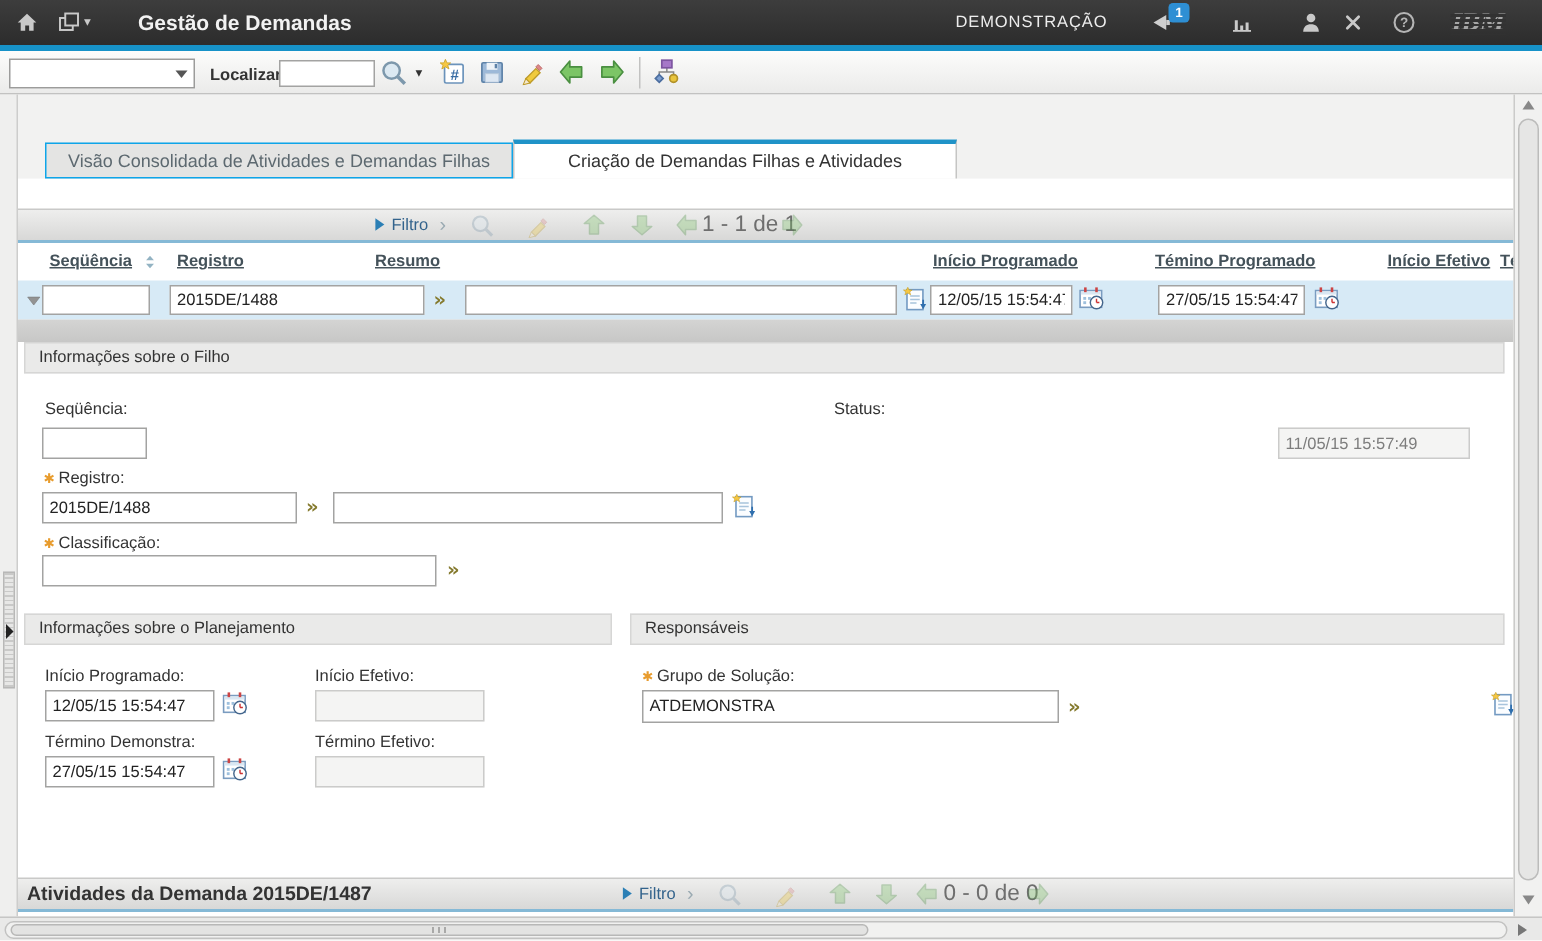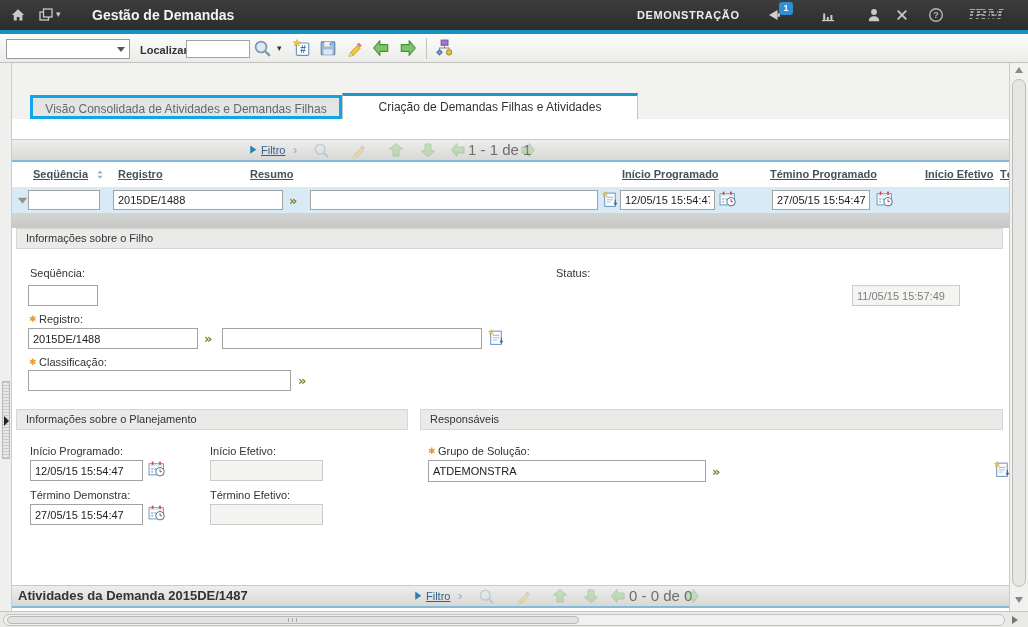--- a/index.html
+++ b/index.html
@@ -2,47 +2,47 @@
 <html><head>
 <meta charset="utf-8">
 <style>
   *{margin:0;padding:0;box-sizing:border-box}
   html,body{background:#fff}
   #app{position:relative;width:1028px;height:627px;font-family:"Liberation Sans",sans-serif;background:#ececeb;overflow:hidden}
   .ab{position:absolute}
   
   .titlebar{position:absolute;left:0;top:0;width:1028px;height:30px;background:linear-gradient(#3d3d3d,#2c2c2c)}
   .tb-title{position:absolute;top:7px;font-size:14px;font-weight:bold;color:#f2f2f2;white-space:nowrap}
-  .tb-env{position:absolute;top:9px;font-size:11px;font-weight:bold;color:#ededed;letter-spacing:.6px;white-space:nowrap}
+  .tb-env{position:absolute;top:9px;font-size:11px;font-weight:normal;color:#ededed;letter-spacing:.6px;white-space:nowrap}
   .badge{position:absolute;min-width:14px;height:13px;border-radius:3px;background:#2e8fd4;color:#fff;font-size:9px;font-weight:bold;text-align:center;line-height:13px;padding:0 2px}
   .ibm{position:absolute;font-family:"DejaVu Serif",serif;font-weight:bold;font-style:italic;font-size:15px;letter-spacing:-.5px;color:#a6a6a6;line-height:15px}
   .ibm::after{content:"";position:absolute;left:-1px;right:-1px;top:0;bottom:0;background:repeating-linear-gradient(to bottom,rgba(50,50,50,0) 0 1.6px,#323232 1.6px 3.2px)}
   
   .accent{position:absolute;left:0;top:30px;width:1028px;height:4px;background:#1792c8}
   .toolbar{position:absolute;left:0;top:34px;width:1028px;height:29px;background:linear-gradient(#fcfcfb,#ebebea);border-bottom:1px solid #c2c2c1}
   .selectbox{position:absolute;left:6px;top:5px;width:124px;height:20px;background:#fff;border:1px solid #9c9c9b;font-size:11px;color:#333;line-height:18px;padding:0 16px 0 4px;cursor:pointer}
   .selcaret{position:absolute;right:4px;top:7px;width:0;height:0;border-left:4px solid transparent;border-right:4px solid transparent;border-top:5px solid #555}
   .lbl{position:absolute;font-size:11px;color:#333;white-space:nowrap}
   .lbl.b{font-weight:bold}
   .in{position:absolute;height:21px;border:1px solid #a3a3a2;background:#fff;font:11px "Liberation Sans",sans-serif;color:#222;padding:0 4px}
   .in.ro{background:#f4f4f3;border-color:#cbcbca;color:#7d7d7d}
   .vsep{position:absolute;width:1px;background:#c2c2c1}
   
   .leftstrip{position:absolute;left:0;top:63px;width:12px;height:548px;background:#efefee;border-right:1px solid #cdcdcc}
   .split-handle{position:absolute;left:2px;top:318px;width:8px;height:78px;background:#e7e7e6 repeating-linear-gradient(to bottom,#c9c9c8 0 1px,transparent 1px 3px);border:1px solid #b8b8b7;cursor:col-resize}
   .split-arrow{position:absolute;left:1px;top:34px;width:0;height:0;border-top:5px solid transparent;border-bottom:5px solid transparent;border-left:5px solid #222}
   .tabstrip{position:absolute;left:12px;top:63px;width:997px;height:56px;background:#f2f2f1}
   .panel{position:absolute;left:12px;top:119px;width:997px;height:492px;background:#fff}
   .tab{position:absolute;font-size:12px;text-align:center;cursor:pointer;white-space:nowrap}
-  .tab.inactive{background:#e4e4e3;border:3px solid #0ea5e9;color:#5d6970;line-height:22px}
+  .tab.inactive{background:#e4e4e3;border:1px solid #0ea5e9;color:#5d6970;line-height:22px}
   .tab.active{background:#fff;border:1px solid #c5c5c4;border-top:3px solid #2093c8;border-bottom:none;color:#333;line-height:22px;z-index:2}
   
   .rowhdr{position:absolute;left:12px;width:997px;height:23px;background:linear-gradient(#eeeeed,#d8d8d7);border-top:1px solid #c9c9c8;border-bottom:2px solid #85b9d6}
   .rowhdr .ttl{position:absolute;top:0;line-height:20px;font-size:13px;font-weight:bold;color:#333;white-space:nowrap}
-  .flink{position:absolute;font-size:11px;color:#33638c;text-decoration:underline;line-height:20px;cursor:pointer}
+  .flink{position:absolute;font-size:11px;color:#33638c;line-height:20px;cursor:pointer}
   .coll-chev{position:absolute;font-size:13px;color:#9aaab2;line-height:20px}
   .pag{position:absolute;font-size:15px;color:#6e6e6e;line-height:20px;white-space:nowrap}
   .dim{opacity:.32}
   
   .thead{position:absolute;left:12px;top:162px;width:997px;height:25px;background:#fff}
   .collbl{position:absolute;top:6px;font-size:11px;font-weight:bold;color:#44525a;text-decoration:underline;white-space:nowrap;cursor:pointer}
   .drow{position:absolute;left:12px;top:187px;width:997px;height:26px;background:#d7eaf6}
   .chev{position:absolute;color:#857a2e;font-weight:bold;font-size:13px;line-height:13px;cursor:pointer;font-family:"DejaVu Sans",sans-serif}
   .grayband{position:absolute;left:12px;top:213px;width:997px;height:15px;background:linear-gradient(#d4d4d3,#c7c7c6)}
   .secbar{position:absolute;height:21px;background:#eaeae9;border:1px solid #d6d6d5;font-size:11px;color:#333;line-height:19px;padding-left:9px;white-space:nowrap}
@@ -291,21 +291,21 @@
       </svg>
   </div>
   <div class="grayband"></div>
 
   <div class="secbar" style="left:16px;top:228px;width:987px">Informações sobre o Filho</div>
 
   <span class="lbl" style="left:30px;top:267px">Seqüência:</span>
   <input class="in" style="left: 28px; top: 285px; width: 70px;" value="">
 
   <span class="lbl" style="left:556px;top:267px">Status:</span>
-  <input class="in ro" style="left: 852px; top: 285px; width: 108px;" readonly="" value="11/05/15 15:57:49">
+  <input class="in ro" style="left: 852px; top: 285px; width: 128px;" readonly="" value="11/05/15 15:57:49">
 
   <span class="star" style="left:29px;top:314px">✱</span>
   <span class="lbl" style="left:39px;top:313px">Registro:</span>
   <input class="in" style="left: 28px; top: 328px; width: 170px;" value="2015DE/1488">
   <span class="chev" style="left:204px;top:332px">»</span>
   <input class="in" style="left: 222px; top: 328px; width: 260px;" value="">
   <svg class="ab" style="left:488px;top:329px;cursor:pointer" width="17" height="17">
       <use href="#s-ldesc"></use>
     </svg>
 

